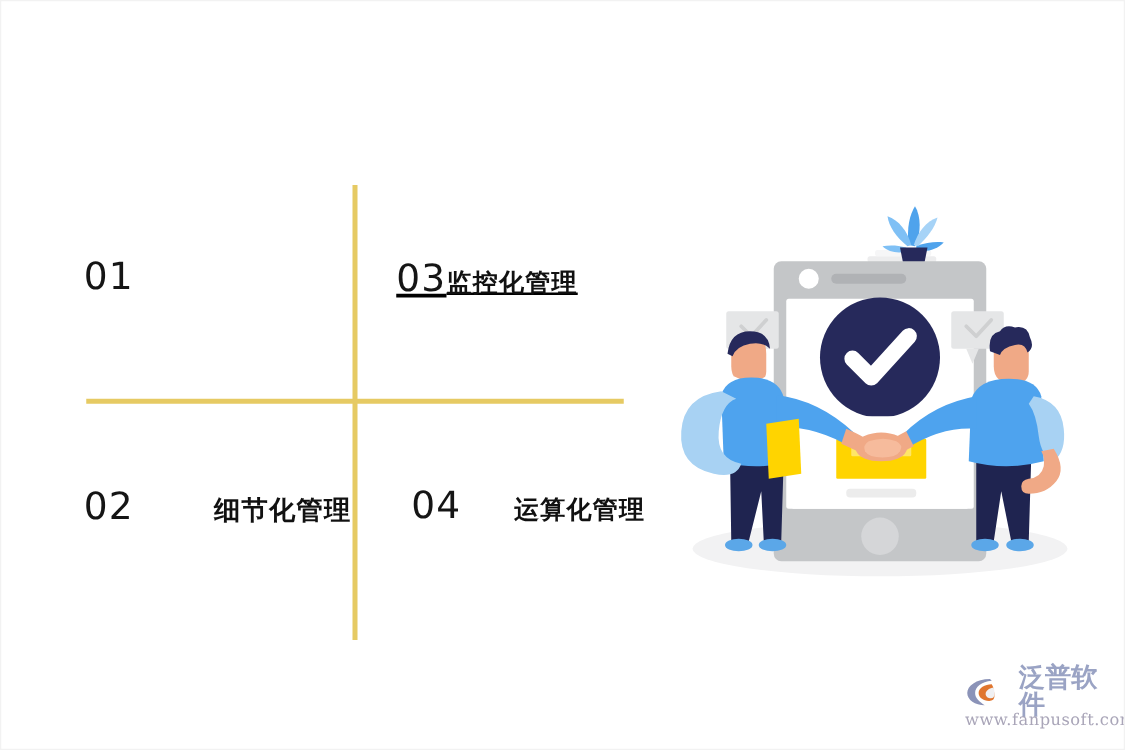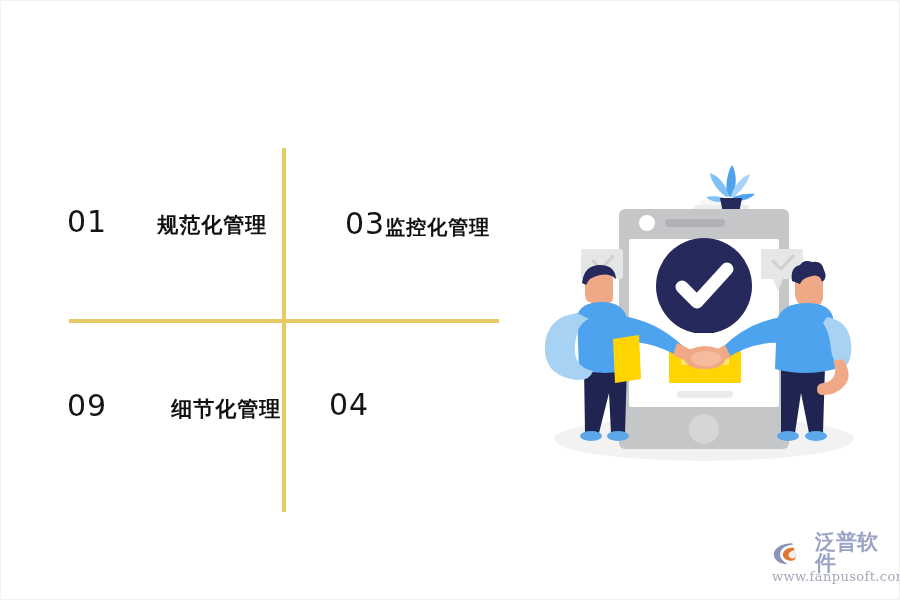--- a/index.html
+++ b/index.html
@@ -66,21 +66,21 @@
     font-family: "DejaVu Sans", "Liberation Sans", sans-serif;
     font-size: 21px;
     font-weight: 700;
     color: #111111;
     letter-spacing: 1px;
   }
   .item.i01 { left: 66px;  top: 203px; }
   .item.i01 .label { margin-left: 50px; }
   .item.i02 { left: 66px;  top: 387px; }
   .item.i02 .label { margin-left: 64px; }
-  .item.i03 { left: 344px; top: 205px; }
+  .item.i03 { left: 316px; top: 205px; text-decoration: underline; }
   .item.i03 .label { font-size: 20px;}
   .item.i04 { left: 328px; top: 386px; }
   .item.i04 .label { margin-left: 42px; font-size: 20px;}
 
   
   .illustration {
     position: absolute;
     left: 528px;
     top: 160px;
     width: 350px;
@@ -126,35 +126,35 @@
 
 <div id="page">
 
   <div class="quad-wrap">
 
     <div class="divider-v"></div>
     <div class="divider-h"></div>
 
     <div class="item i01">
       <span class="num">01</span>
-      <span class="label">规范化管理</span>
     </div>
 
     <div class="item i02">
-      <span class="num">09</span>
+      <span class="num">02</span>
       <span class="label">细节化管理</span>
     </div>
 
     <div class="item i03">
       <span class="num">03</span>
       <span class="label">监控化管理</span>
     </div>
 
     <div class="item i04">
       <span class="num">04</span>
+      <span class="label">运算化管理</span>
     </div>
   </div>
 
   <div class="illustration">
     <svg width="350" height="320" viewBox="0 0 350 320" xmlns="http://www.w3.org/2000/svg">
 
       <ellipse cx="175" cy="278" rx="150" ry="22" fill="#f2f2f3"></ellipse>
 
       <g>
 

